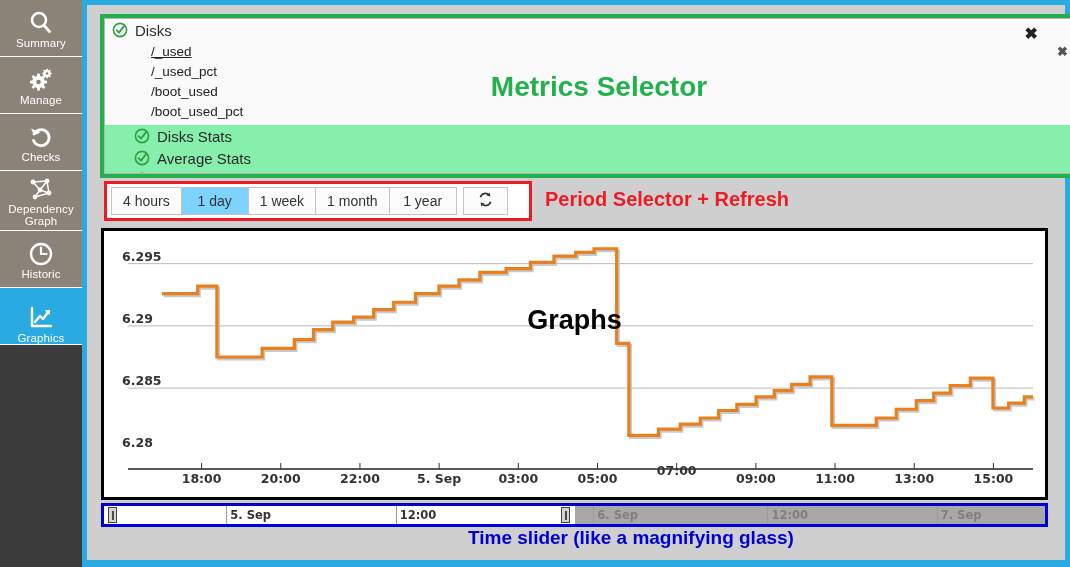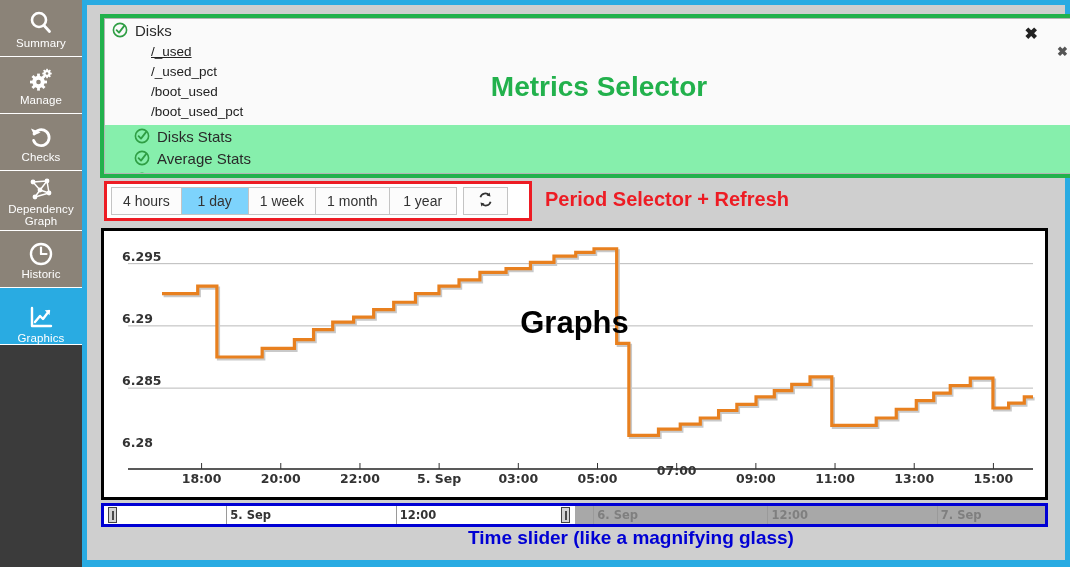--- a/index.html
+++ b/index.html
@@ -203,21 +203,21 @@
   #plot {
     position: absolute;
     left: 0; top: 0; right: 0; bottom: 0;
     overflow: hidden;
   }
   #plot svg { display: block; }
   #graphs-title {
     position: absolute;
     left: 0; right: 0; top: 74px;
     text-align: center;
-    font-size: 31px;
+    font-size: 27px;
     font-weight: bold;
     color: #000000;
     pointer-events: none;
   }
   .ylab {
     position: absolute;
     font-size: 12.5px;
     font-weight: bold;
     color: #333333;
     font-family: "DejaVu Sans", sans-serif;

